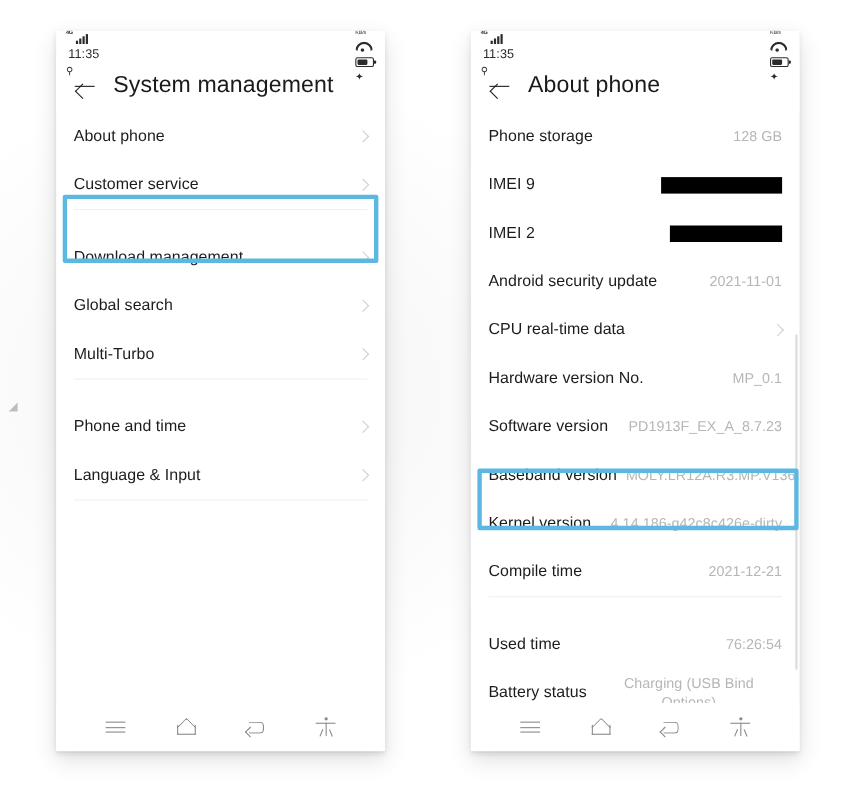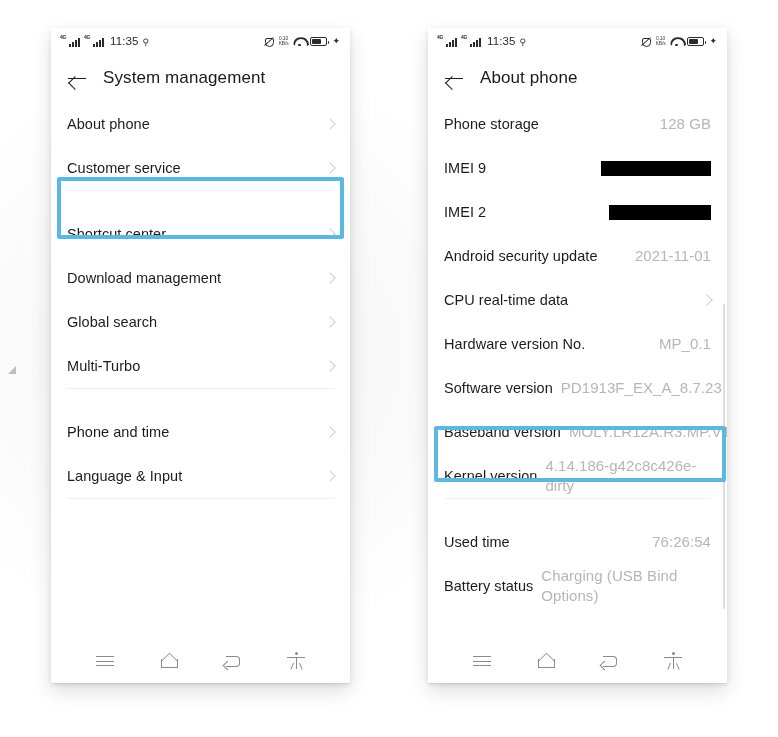--- a/index.html
+++ b/index.html
@@ -44,22 +44,23 @@
     height: 26px;
     display: flex;
     align-items: center;
     justify-content: space-between;
     padding: 0 10px 0 9px;
     font-size: 11px;
     color: #2b2b2b;
   }
   .sb-left, .sb-right {
     display: flex;
-    align-items: flex-end;
+    align-items: flex-start;
     gap: 4px;
+    flex-direction: column;
   }
   .sb-right { gap: 5px; }
 
   
   .signal {
     display: inline-flex;
     align-items: flex-end;
     gap: 1px;
     height: 11px;
     position: relative;
@@ -188,21 +189,21 @@
     content: "";
     position: absolute;
     left: 1px; top: 5px;
     width: 9px; height: 9px;
     border-left: 1.5px solid #1f1f1f;
     border-bottom: 1.5px solid #1f1f1f;
     transform: rotate(45deg);
     transform-origin: 0 100%;
   }
   .appbar-title {
-    font-size: 17px;
+    font-size: 21px;
     color: #1a1a1a;
     letter-spacing: 0.1px;
   }
 
   
   .list {
     position: relative;
   }
   .row {
     display: flex;
@@ -213,23 +214,23 @@
   }
   .row-label {
     font-size: 14.5px;
     color: #1c1c1c;
     letter-spacing: 0.05px;
     flex: none;
     max-width: 62%;
   }
   .row-value {
     margin-left: auto;
-    font-size: 15px;
+    font-size: 13px;
     color: #b6b6b6;
-    text-align: left;
+    text-align: center;
     letter-spacing: 0.05px;
     line-height: 1.35;
     padding-left: 8px;
   }
   .row-value.wrap { white-space: normal; max-width: 150px; }
 
   .chev {
     margin-left: auto;
     width: 8px; height: 8px;
     border-top: 1.4px solid #cfcfcf;
@@ -432,24 +433,20 @@
       <span class="row-label">About phone</span>
       <span class="chev"></span>
     </div>
     <div class="row">
       <span class="row-label">Customer service</span>
       <span class="chev"></span>
     </div>
 
     <div class="gap"></div>
 
-    <div class="row">
-      <span class="row-label">Shortcut center</span>
-      <span class="chev"></span>
-    </div>
     <div class="row">
       <span class="row-label">Download management</span>
       <span class="chev"></span>
     </div>
     <div class="row">
       <span class="row-label">Global search</span>
       <span class="chev"></span>
     </div>
     <div class="row">
       <span class="row-label">Multi-Turbo</span>
@@ -558,20 +555,24 @@
     <div class="row">
       <span class="row-label">Baseband version</span>
       <span class="row-value wrap">MOLY.LR12A.R3.MP.V136.6.P35</span>
     </div>
 
     <div class="row">
       <span class="row-label">Kernel version</span>
       <span class="row-value">4.14.186-g42c8c426e-dirty</span>
     </div>
 
+    <div class="row">
+      <span class="row-label">Compile time</span>
+      <span class="row-value">2021-12-21</span>
+    </div>
 
     <div class="gap"></div>
 
     <div class="row">
       <span class="row-label">Used time</span>
       <span class="row-value">76:26:54</span>
     </div>
 
     <div class="row">
       <span class="row-label">Battery status</span>

